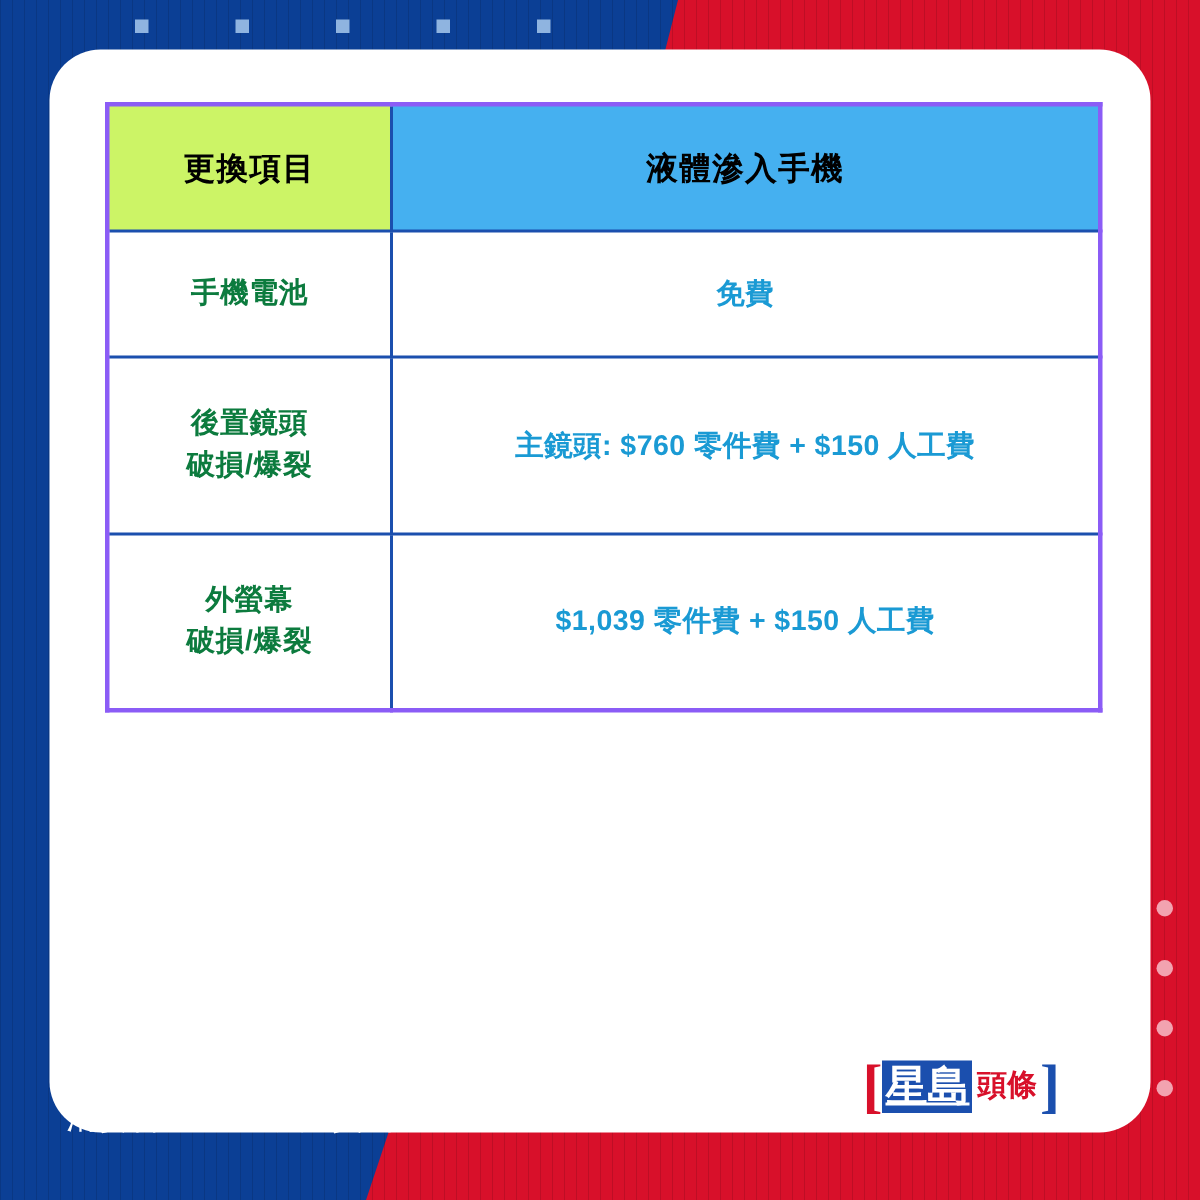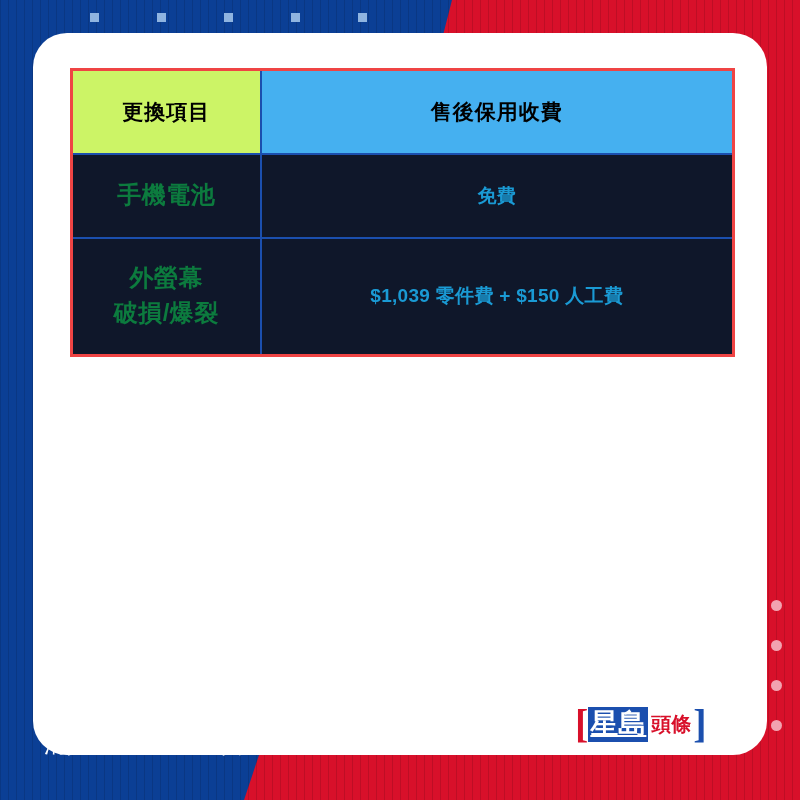--- a/index.html
+++ b/index.html
@@ -78,22 +78,22 @@
   
   #table-wrap {
     position: absolute;
     left: 70px; top: 68px;
     width: 662px;
   }
   table.fee-table {
     width: 100%;
     border-collapse: collapse;
     table-layout: fixed;
-    background: #0f172a;
-    border: 3px solid #ef4444;
+    background: #ffffff;
+    border: 3px solid #8b5cf6;
   }
   table.fee-table td, table.fee-table th {
     border: 2px solid #1b4fae;
     text-align: center;
     vertical-align: middle;
     font-weight: bold;
   }
   col.col-item  { width: 189px; }
   col.col-fee   { width: 473px; }
 
@@ -107,21 +107,21 @@
   th.head-fee {
     background: #45b0f0;
     color: #000000;
     font-size: 21px;
     height: 84px;
     letter-spacing: 1px;
   }
 
   td.cell-item {
     color: #0c7b3e;
-    font-size: 24px;
+    font-size: 19px;
     line-height: 1.45;
     letter-spacing: 0.5px;
   }
   td.cell-fee {
     color: #1a9ad4;
     font-size: 19px;
     letter-spacing: 0.3px;
   }
 
   tr.r-battery td { height: 84px; }
@@ -205,30 +205,37 @@
 
   <div id="table-wrap">
     <table class="fee-table">
       <colgroup>
         <col class="col-item">
         <col class="col-fee">
       </colgroup>
       <thead>
         <tr>
           <th class="head-item">更換項目</th>
-          <th class="head-fee">售後保用收費</th>
+          <th class="head-fee">液體滲入手機</th>
         </tr>
       </thead>
       <tbody>
         <tr class="r-battery">
           <td class="cell-item">
             <span class="l1">手機電池</span>
           </td>
           <td class="cell-fee">免費</td>
         </tr>
+        <tr class="r-camera">
+          <td class="cell-item">
+            <span class="l1">後置鏡頭</span>
+            <span class="l2">破損/爆裂</span>
+          </td>
+          <td class="cell-fee">主鏡頭: $760 零件費 + $150 人工費</td>
+        </tr>
         <tr class="r-outer">
           <td class="cell-item">
             <span class="l1">外螢幕</span>
             <span class="l2">破損/爆裂</span>
           </td>
           <td class="cell-fee">$1,039 零件費 + $150 人工費</td>
         </tr>
       </tbody>
     </table>
   </div>

